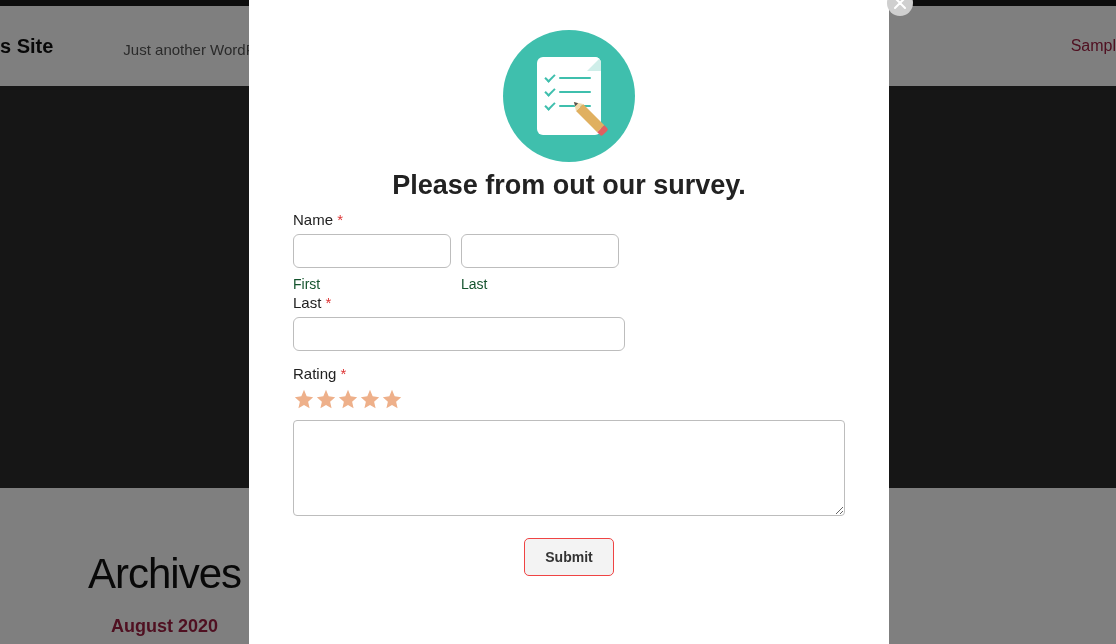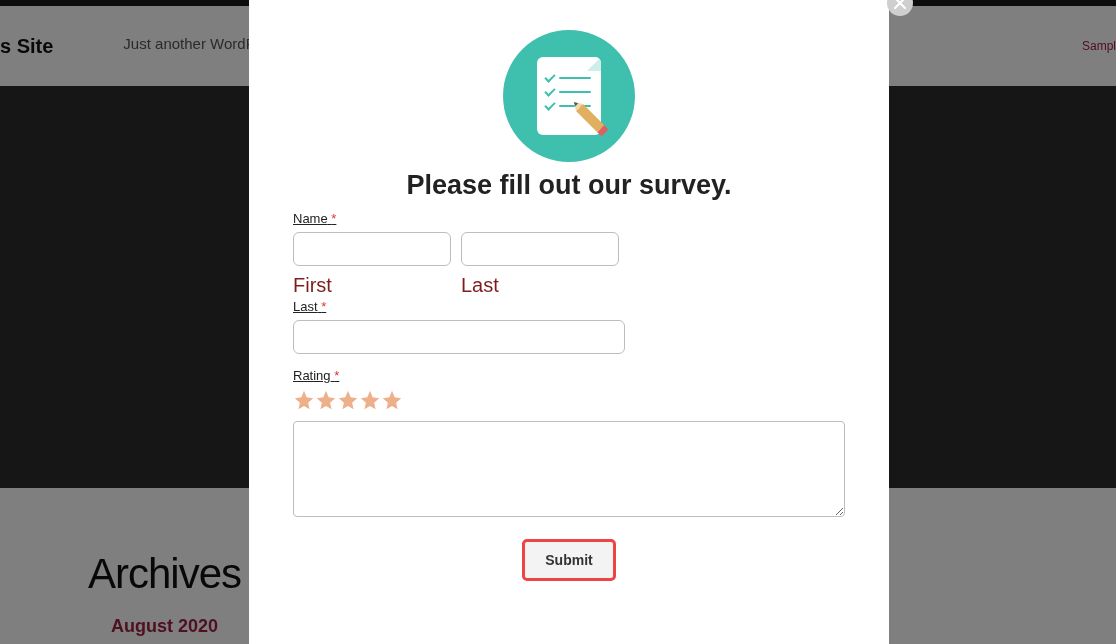--- a/index.html
+++ b/index.html
@@ -5,22 +5,22 @@
   * { box-sizing: border-box; margin: 0; padding: 0; }
   html, body { width: 1116px; height: 644px; overflow: hidden; font-family: -apple-system, Helvetica, Arial, sans-serif; }
   body { position: relative; background: #fff; }
 
   
   .bg { position: absolute; inset: 0; background: #f1f1f1; }
   .bg-topbar { position: absolute; left: 0; right: 0; top: 0; height: 6px; background: #1a1a1a; }
   .bg-header { position: absolute; left: 0; right: 0; top: 6px; height: 80px; background: #fff; display: flex; align-items: center; justify-content: space-between; padding: 0 0 0 0; }
   .site-title { font-size: 20px; font-weight: 700; color: #111; margin-left: 0; }
   .site-tagline { font-size: 15px; color: #555; margin-left: 22px; }
-  .bg-header .left { display: flex; align-items: flex-start; gap: 48px; }
-  .nav-link { color: #9f2042; font-size: 12px; margin-right: 0; }
+  .bg-header .left { display: flex; align-items: flex-end; gap: 48px; }
+  .nav-link { color: #9f2042; font-size: 16px; margin-right: 0; }
   .bg-hero { position: absolute; left: 0; right: 0; top: 86px; height: 402px; background: #2c2c2c; }
   .bg-main { position: absolute; left: 0; right: 0; top: 488px; bottom: 0; background: #fff; }
   .archives-block { position: absolute; left: 88px; top: 550px; }
   .archives-heading { font-size: 42px; font-weight: 400; letter-spacing: -1px; color: #111; }
   .archive-link { display: block; margin-top: 18px; font-size: 18px; font-weight: 700; color: #9f2042; text-align: center; }
 
   
   .overlay { position: absolute; inset: 0; background: rgba(0,0,0,0.50); }
 
   
@@ -37,34 +37,34 @@
   .check.c1{top:17px;} .check.c2{top:31px;} .check.c3{top:45px;}
   .pencil{position:absolute;right:30px;bottom:24px;width:44px;height:10px;transform:rotate(45deg);transform-origin:right center;}
   .pencil .body{position:absolute;left:8px;right:6px;top:0;bottom:0;background:#e0b060;}
   .pencil .tip{position:absolute;left:0;top:0;width:0;height:0;border-top:5px solid transparent;border-bottom:5px solid transparent;border-right:8px solid #f2d9a8;}
   .pencil .lead{position:absolute;left:0;top:3px;width:0;height:0;border-top:2px solid transparent;border-bottom:2px solid transparent;border-right:4px solid #555;}
   .pencil .eraser{position:absolute;right:0;top:0;width:6px;height:10px;background:#e06060;border-radius:0 2px 2px 0;}
 
   .modal-title { font-family: "Segoe UI", -apple-system, sans-serif; text-align: center; font-size: 27px; font-weight: 600; color: #222; margin-bottom: 10px; }
   .subtext { font-size: 15px; color: #222; margin-bottom: 6px; }
 
-  .field-label { font-size: 13px; color: #222; margin-top: 2px; margin-bottom: 6px; text-decoration: underline; }
+  .field-label { font-size: 15px; color: #222; margin-top: 2px; margin-bottom: 6px; }
   .req { color: #d33; }
   .name-row { display: flex; gap: 10px; }
   .name-col { flex: 0 0 158px; }
   .text-input { width: 100%; height: 34px; border: 1px solid #bdbdbd; border-radius: 6px; padding: 4px 8px; font-size: 14px; background:#fff; }
-  .sublabel { font-size: 20px; color: #7f1d1d; margin-top: 8px; }
+  .sublabel { font-size: 14px; color: #14532d; margin-top: 8px; }
   .email-wrap { width: 332px; }
   .email-input { height: 34px; border: 1px solid #bdbdbd; border-radius: 6px; width:100%; padding:4px 8px; font-size:14px; background:#fff;}
   .stars { display: flex; gap: 0px; margin-top: 2px; margin-bottom: 10px;}
   .star { width: 22px; height: 22px; cursor: pointer; }
   .star svg { width: 22px; height: 22px; fill: #eeb08a; }
   .textarea { width: 100%; height: 96px; border: 1px solid #bdbdbd; border-radius: 4px; resize: both; padding:6px 8px; font-size:14px; font-family:inherit; background:#fff; }
   .submit-row { display:flex; justify-content:center; margin-top:18px;}
-  .submit-btn { padding: 10px 20px; border: 3px solid #ef4444; background: #f3f3f3; border-radius: 5px; font-size: 14px; font-weight: 600; color: #333; cursor: pointer; }
+  .submit-btn { padding: 10px 20px; border: 1px solid #ef4444; background: #f3f3f3; border-radius: 5px; font-size: 14px; font-weight: 600; color: #333; cursor: pointer; }
   .spacer { height: 4px; }
 </style>
 </head>
 <body>
 
 <div class="bg">
   <div class="bg-topbar"></div>
   <div class="bg-header">
     <div class="left">
       <span class="site-title">s Site</span>
@@ -99,21 +99,21 @@
         <span class="doc-line l3"></span>
     </div>
     <div class="pencil">
       <span class="body"></span>
         <span class="tip"></span>
         <span class="lead"></span>
         <span class="eraser"></span>
     </div>
   </div>
 
-  <h2 class="modal-title">Please fill out our survey.</h2>
+  <h2 class="modal-title">Please from out our survey.</h2>
 
   
   <div class="field-label">
     <span>Name</span>
     <span class="req">*</span>
   </div>
   <div class="name-row">
     <div class="name-col">
       <input class="text-input" value="" style="">
       <div class="sublabel">First</div>

